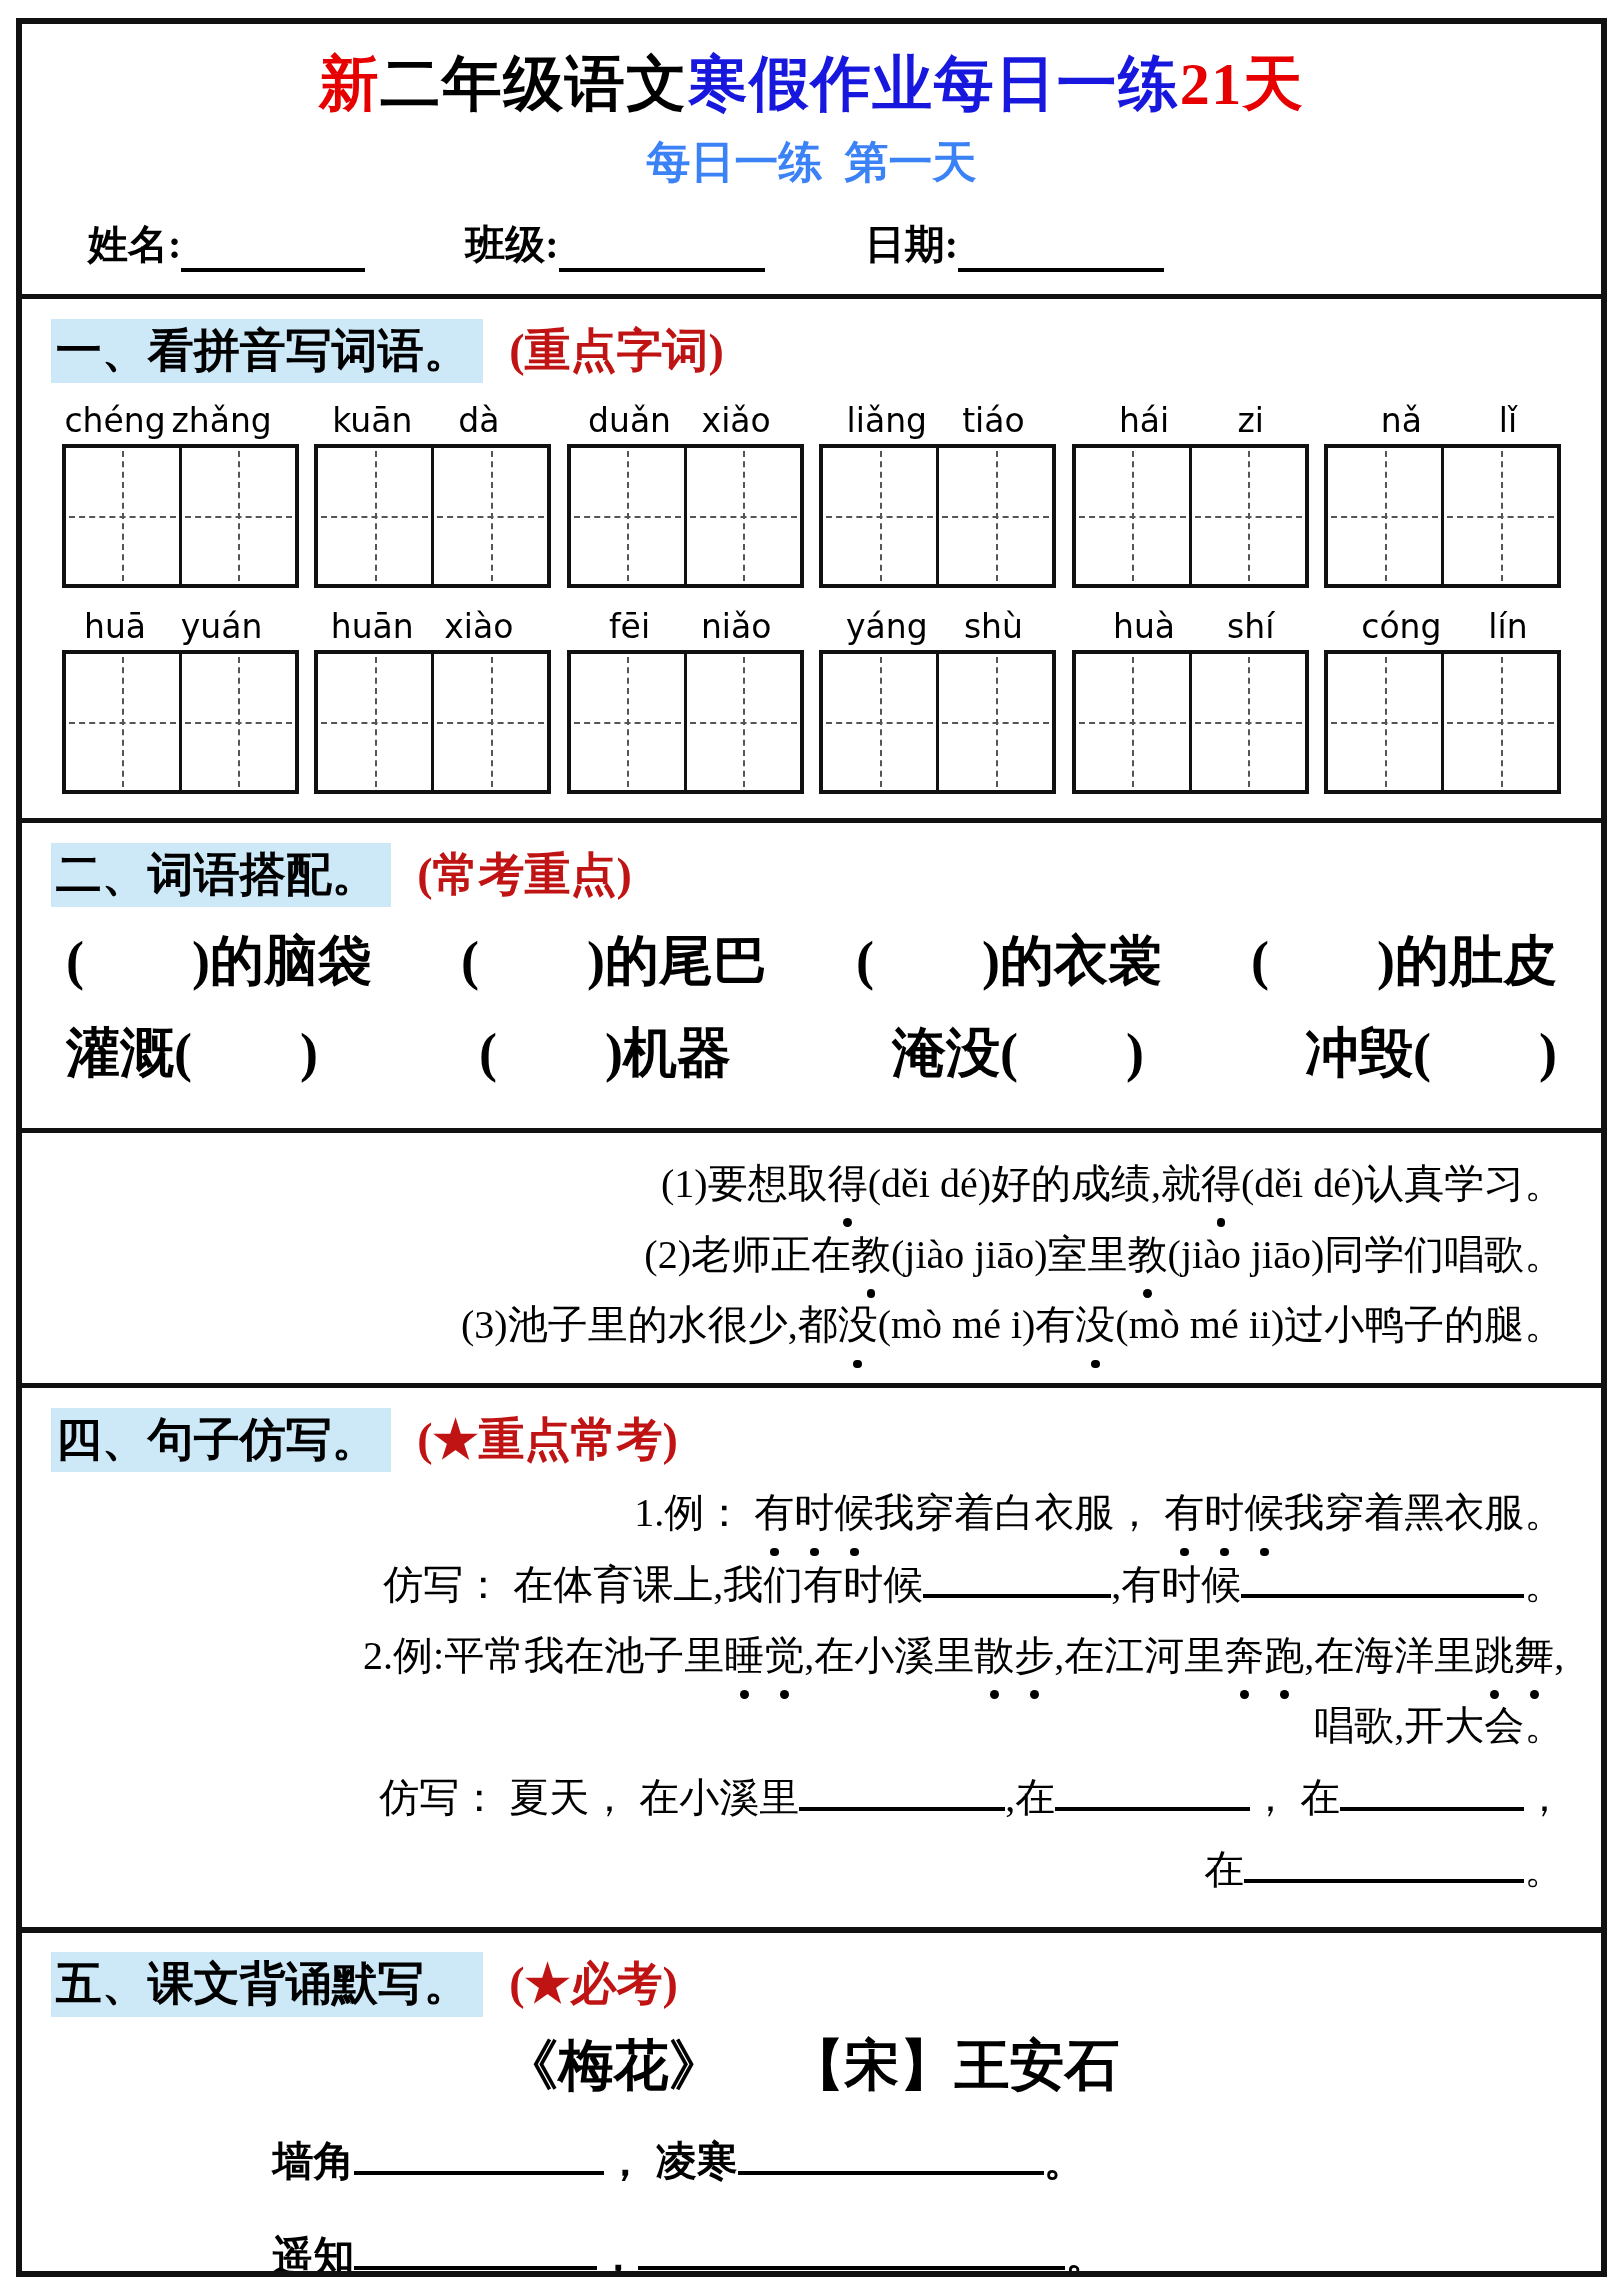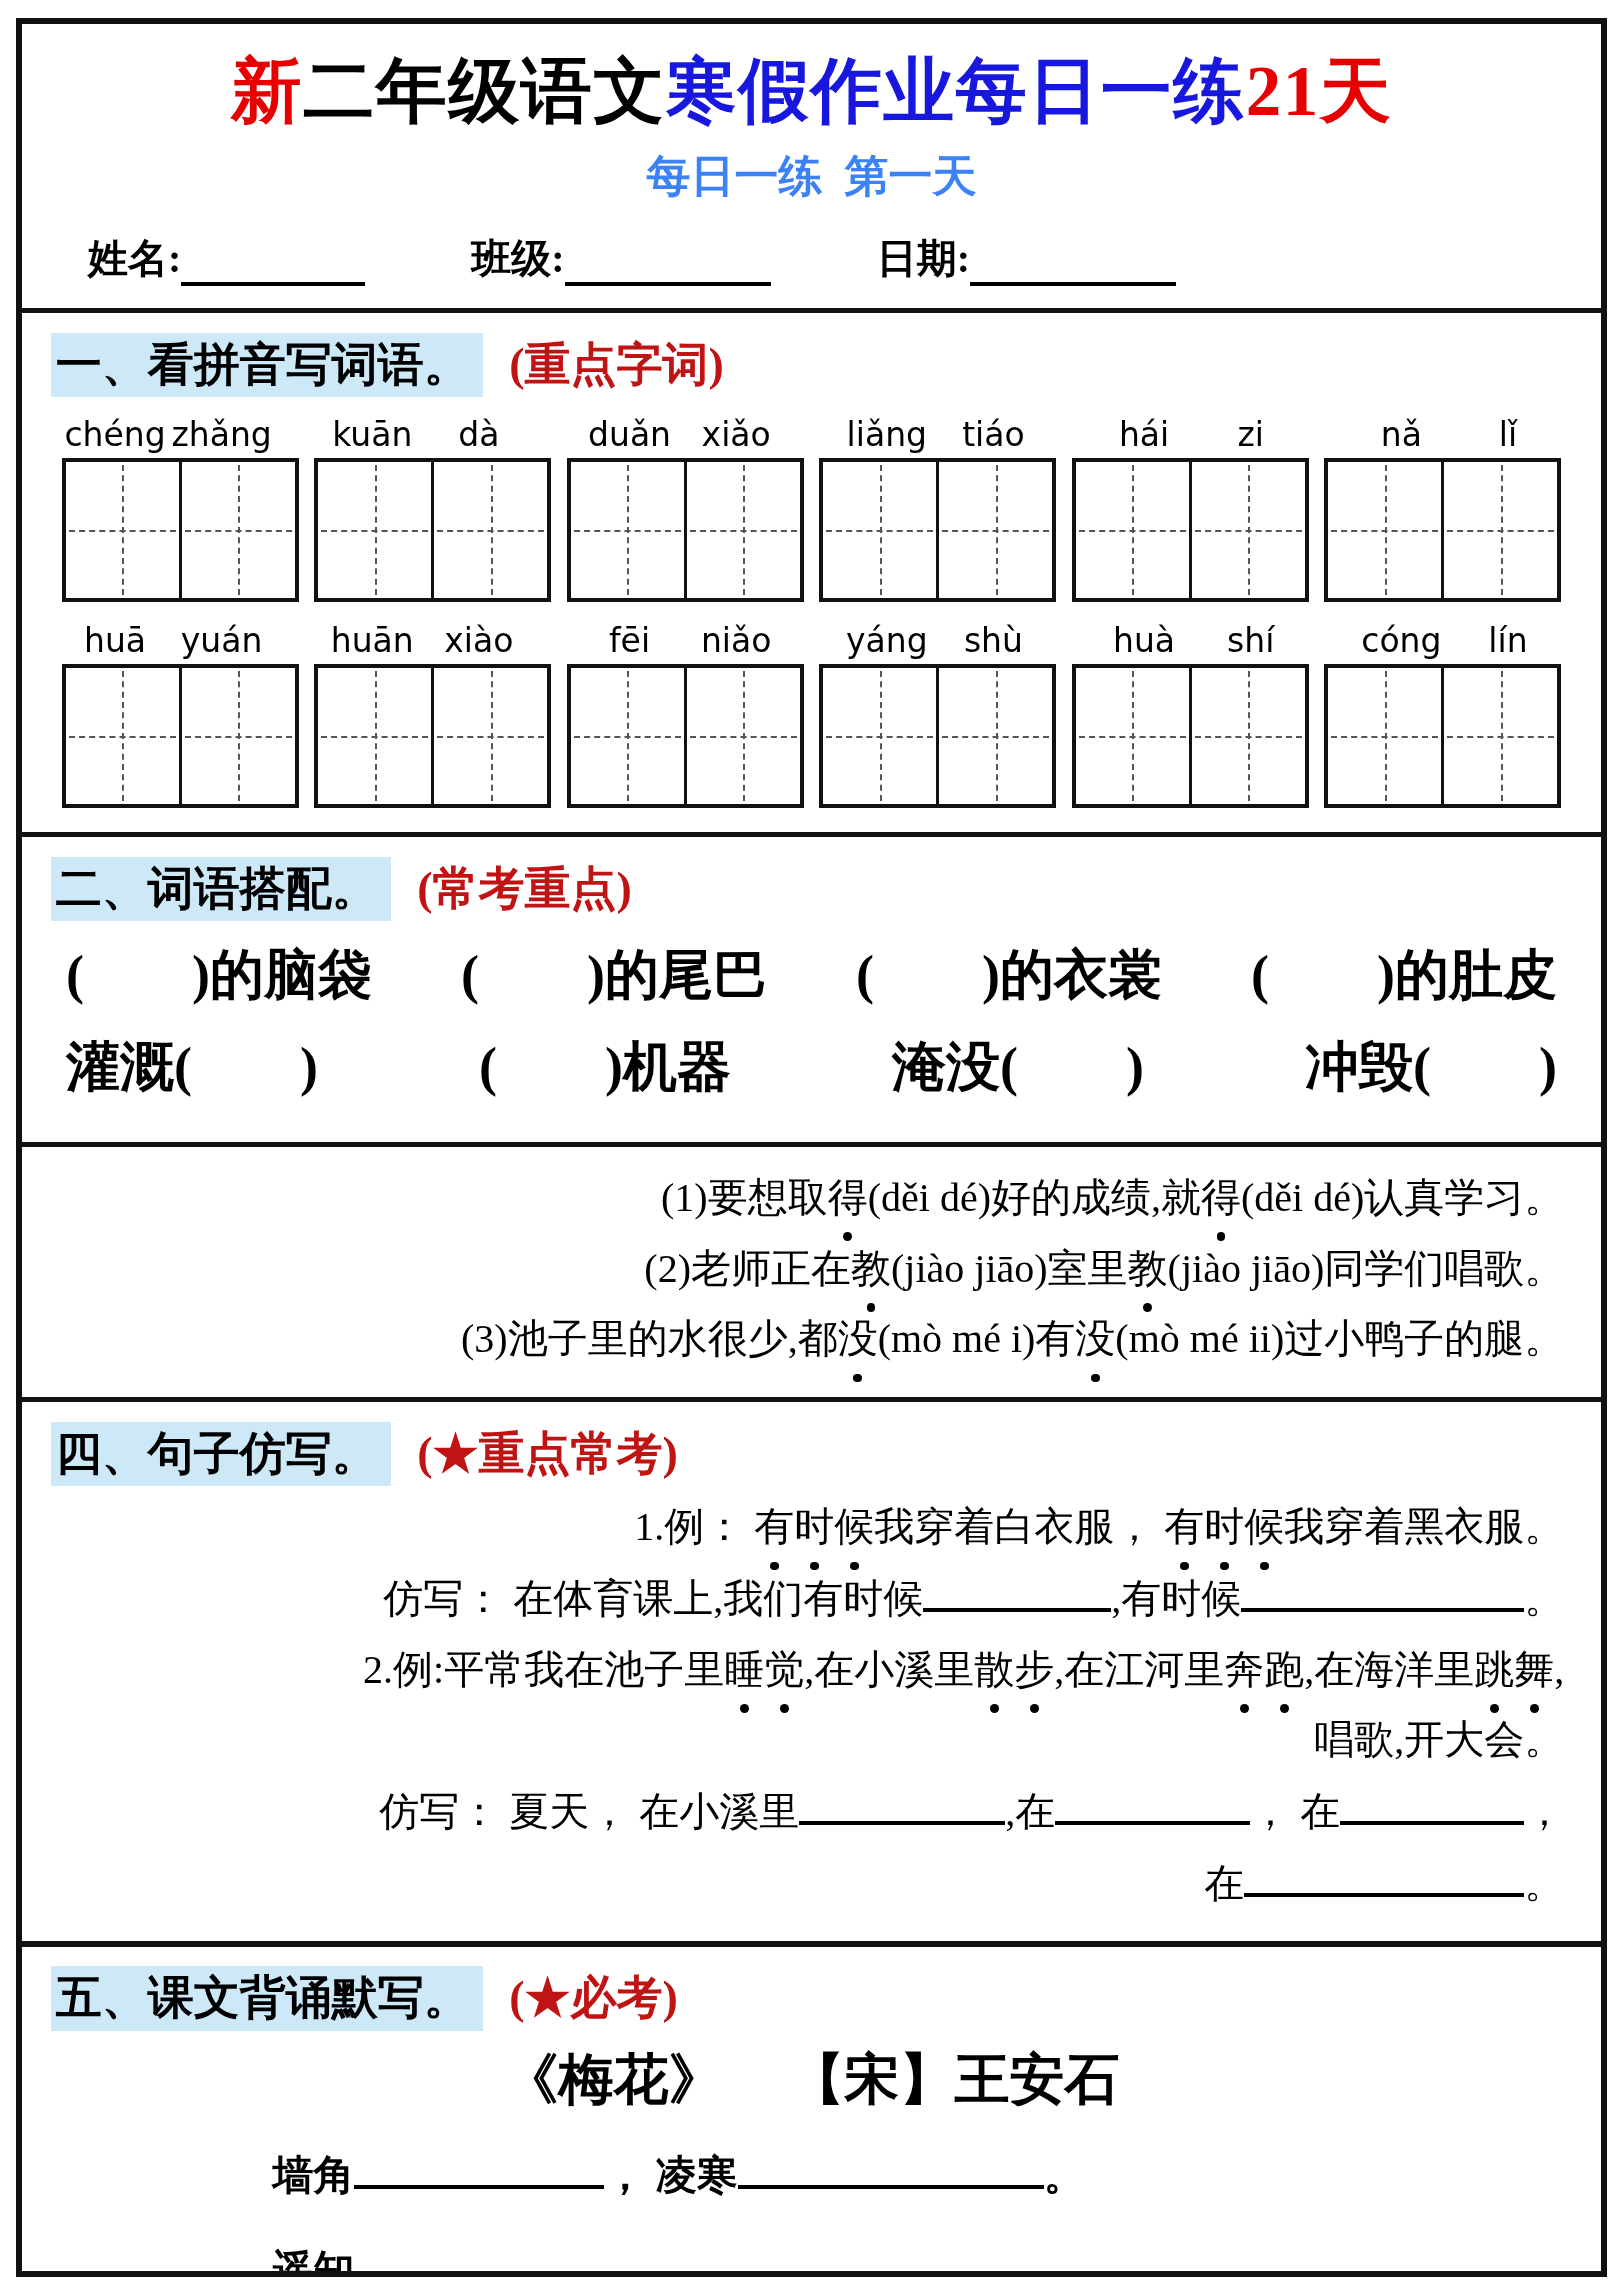--- a/index.html
+++ b/index.html
@@ -6,25 +6,25 @@
   .page-wrap {
     width:1623px; height:2295px; box-sizing:border-box;
     padding:17.7px 16px; background:#fff;
     font-family:"Liberation Serif","DejaVu Serif",serif; color:#000;
   }
   .page {
     width:100%; height:100%; box-sizing:border-box;
     border:6.6px solid #111; overflow:hidden; background:#fff;
   }
   
-  .title-line { text-align:center; font-size:71px; font-weight:900; margin-top:20.6px; letter-spacing:1.5px; white-space:nowrap; }
+  .title-line { text-align:center; font-size:60px; font-weight:900; margin-top:20.6px; letter-spacing:1.5px; white-space:nowrap; }
   .t-red  { color:#e60000; }
   .t-blue { color:#1717dd; }
   .subtitle { text-align:center; font-size:44px; font-weight:900; color:#3b82f6; white-space:pre; margin-top:7.4px; }
-  .info-row { font-size:40px; font-weight:700; margin:25px 66px 22px 66px; display:flex; gap:25px; align-items:flex-end; }
+  .info-row { font-size:40px; font-weight:700; margin:25px 66px 22px 66px; display:flex; gap:19px; align-items:flex-end; }
   .info-item { display:flex; align-items:flex-end; }
   .blank { display:inline-block; border-bottom:4.4px solid #000; height:1.05em; vertical-align:baseline; }
   
   .divider { height:5.2px; background:#111; width:100%; }
   .section { padding:13.3px 29.4px 19px 29.4px; }
   .sec-head { font-size:46px; font-weight:900; margin:7.4px 0 10.3px 0; }
   .hl { background:#cde9f8; padding:5.9px 13.3px 7.4px 4.4px; }
   .tag { color:#c01414; margin-left:14.7px; font-weight:900; }
   
   .pin-row { display:flex; justify-content:space-between; margin:19px 10.3px 4.4px 10.3px;gap:44px; }

